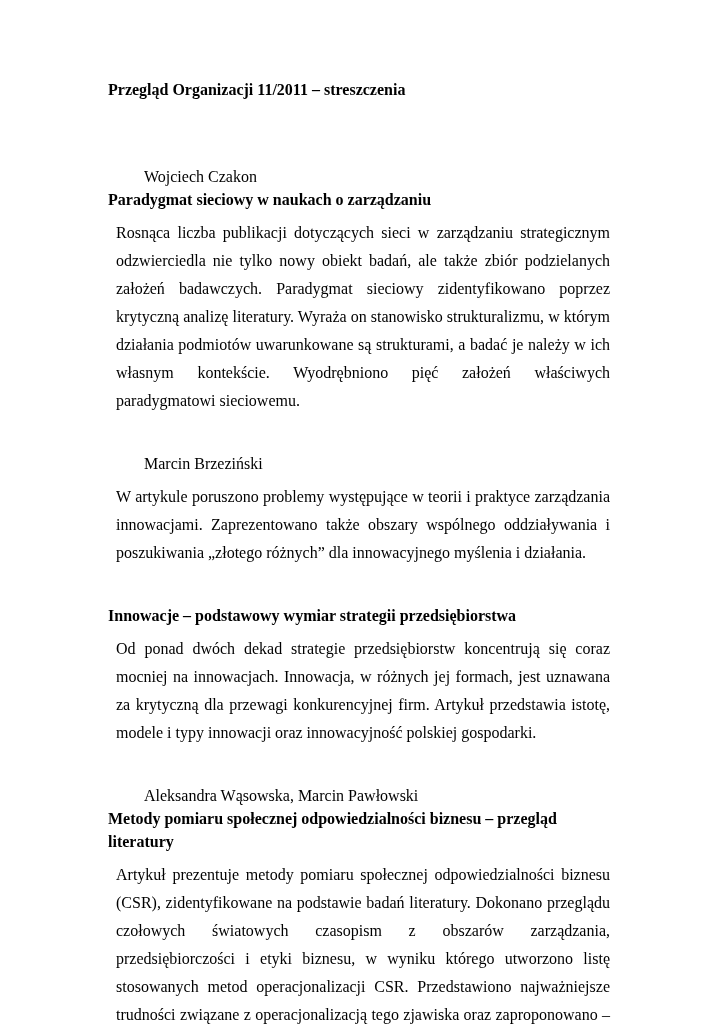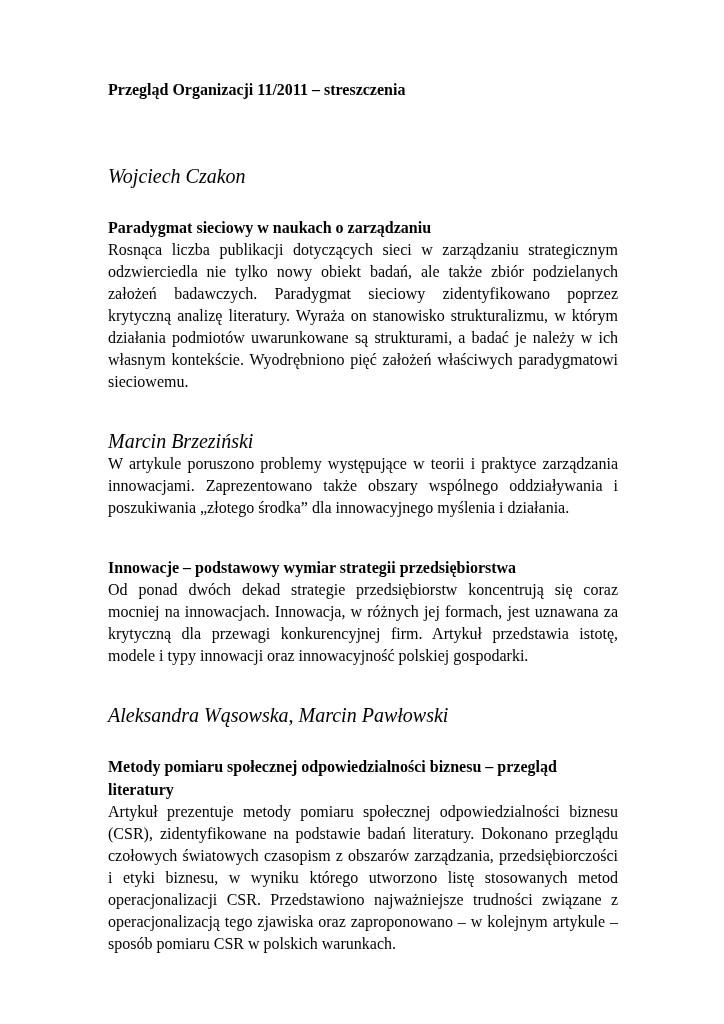--- a/index.html
+++ b/index.html
@@ -32,55 +32,54 @@
   .doc-title {
     font-weight: bold;
     font-size: 16px;
     line-height: 23px;
     margin: 0 0 64px 0;
   }
   .section {
     margin: 0 0 37px 0;
   }
   .authors {
-    font-style: italic;
-    font-size: 20px;
+    font-size: 16px;
     line-height: 23px;
+    margin-left: 36px;
   }
   .article-title {
     font-weight: bold;
     font-size: 16px;
     line-height: 23px;
-    margin-top: 28px;
   }
   .abstract {
     font-size: 16px;
-    line-height: 22px;
+    line-height: 28px;
     text-align: justify;
     text-align-last: left;
-    margin: 0;
+    margin: 8px;
   }
 </style>
 </head>
 <body>
 
 <div class="page">
   <div class="content">
 
     <div class="doc-title">Przegląd Organizacji 11/2011 – streszczenia</div>
 
     <div class="section">
       <div class="authors">Wojciech Czakon</div>
       <div class="article-title">Paradygmat sieciowy w naukach o zarządzaniu</div>
       <p class="abstract">Rosnąca liczba publikacji dotyczących sieci w zarządzaniu strategicznym odzwierciedla nie tylko nowy obiekt badań, ale także zbiór podzielanych założeń badawczych. Paradygmat sieciowy zidentyfikowano poprzez krytyczną analizę literatury. Wyraża on stanowisko strukturalizmu, w którym działania podmiotów uwarunkowane są strukturami, a badać je należy w ich własnym kontekście. Wyodrębniono pięć założeń właściwych paradygmatowi sieciowemu.</p>
     </div>
 
     <div class="section">
       <div class="authors">Marcin Brzeziński</div>
-      <p class="abstract">W artykule poruszono problemy występujące w teorii i praktyce zarządzania innowacjami. Zaprezentowano także obszary wspólnego oddziaływania i poszukiwania „złotego środka” dla innowacyjnego myślenia i działania.</p>
+      <p class="abstract">W artykule poruszono problemy występujące w teorii i praktyce zarządzania innowacjami. Zaprezentowano także obszary wspólnego oddziaływania i poszukiwania „złotego różnych” dla innowacyjnego myślenia i działania.</p>
     </div>
 
     <div class="section">
       <div class="article-title">Innowacje – podstawowy wymiar strategii przedsiębiorstwa</div>
       <p class="abstract">Od ponad dwóch dekad strategie przedsiębiorstw koncentrują się coraz mocniej na innowacjach. Innowacja, w różnych jej formach, jest uznawana za krytyczną dla przewagi konkurencyjnej firm. Artykuł przedstawia istotę, modele i typy innowacji oraz innowacyjność polskiej gospodarki.</p>
     </div>
 
     <div class="section">
       <div class="authors">Aleksandra Wąsowska, Marcin Pawłowski</div>
       <div class="article-title">Metody pomiaru społecznej odpowiedzialności biznesu – przegląd literatury</div>

